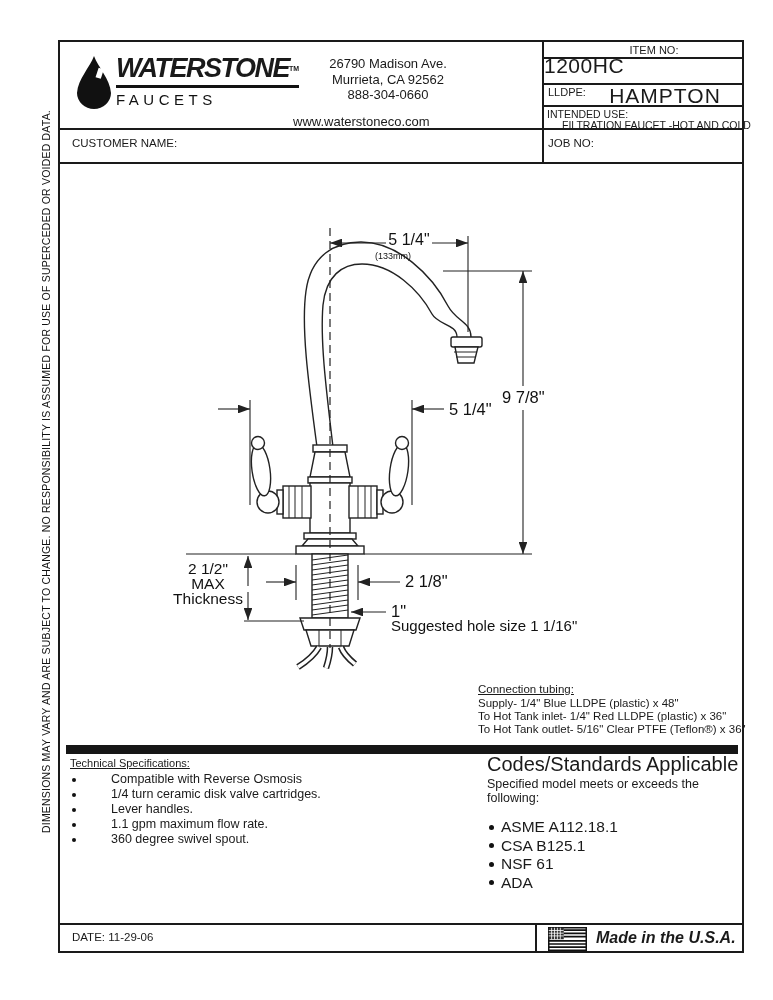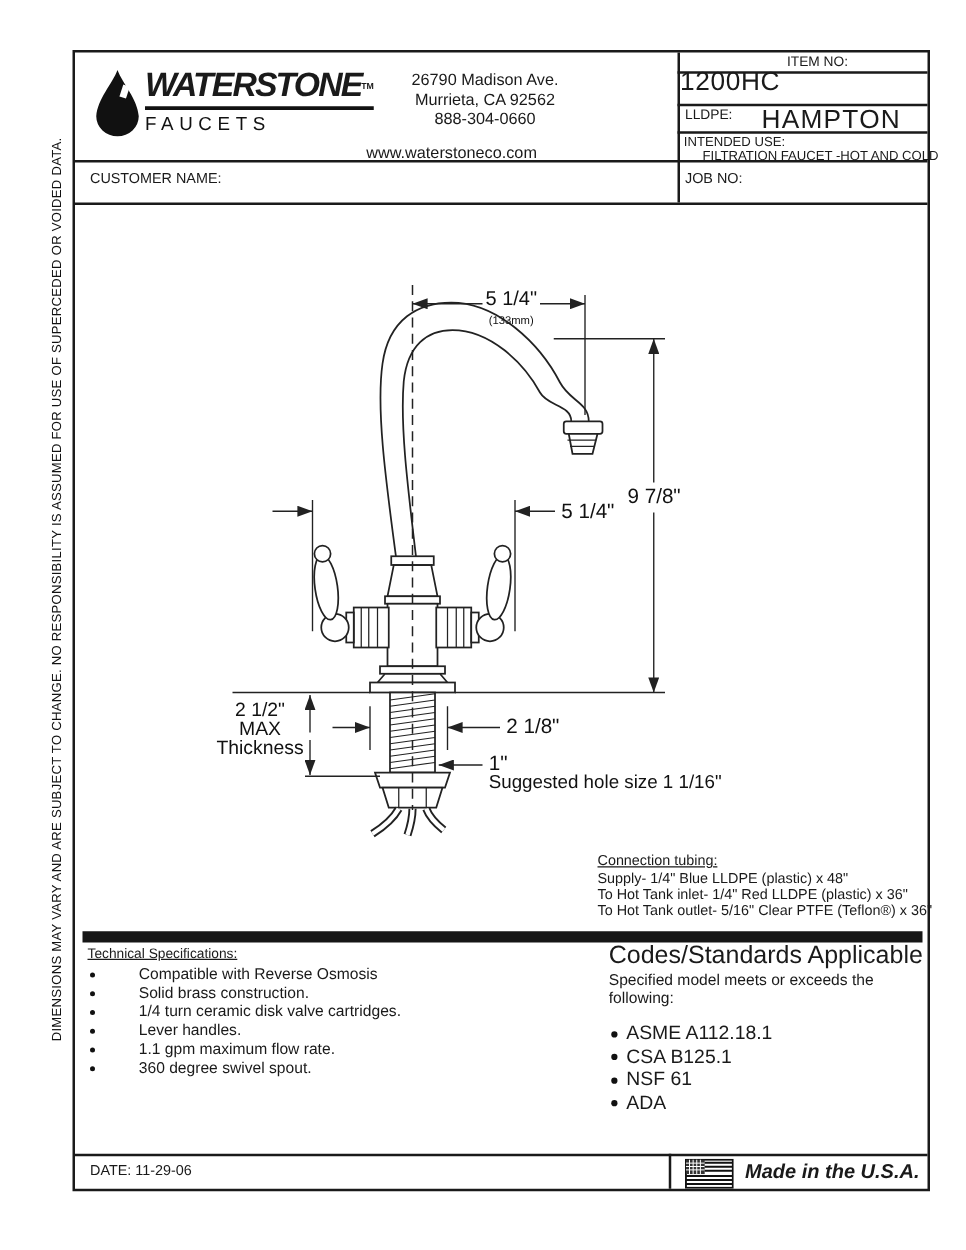--- a/index.html
+++ b/index.html
@@ -171,21 +171,21 @@
       <path d="M358,565 V600"></path>
       <path d="M266,582 L296,582" marker-end="url(#arr)"></path>
       <path d="M400,582 L358,582" marker-end="url(#arr)"></path>
       <path d="M386,612 L351,612" marker-end="url(#arr)"></path>
     </g>
 
     <path d="M330,228 V648" stroke="#222" stroke-width="1.2" stroke-dasharray="8,5" fill="none"></path>
   </svg>
 
   <div class="dim dim-center" style="left:361px;top:231px;width:96px">5 1/4"</div>
-  <div class="dim-small dim-center" style="left:361px;top:251px;width:96px;text-align:center">(133mm)</div>
+  <div class="dim-small dim-center" style="left:345px;top:251px;width:96px;text-align:center">(133mm)</div>
   <div class="dim" style="left:502px;top:388px;font-size:16.5px">9 7/8"</div>
   <div class="dim" style="left:449px;top:400px;font-size:16.5px">5 1/4"</div>
   <div class="dim dim-center" style="left:168px;top:561px;width:80px;font-size:15.5px;line-height:15px">
     <div>2 1/2"</div>
     <div>MAX</div>
     <div>Thickness</div>
   </div>
   <div class="dim" style="left:405px;top:572px;font-size:16.5px">2 1/8"</div>
   <div class="dim" style="left:391px;top:602px;font-size:16.5px">1"</div>
   <div class="dim" style="left:391px;top:617px;font-size:15px">Suggested hole size 1 1/16"</div>
@@ -203,24 +203,20 @@
 
   <div class="tech">
     <div class="tech-title">Technical Specifications:</div>
     <ul class="plain">
         <li>
           <span class="b-dot"></span>
           <span>Compatible with Reverse Osmosis</span>
         </li>
         <li>
           <span class="b-dot"></span>
-          <span>Solid brass construction.</span>
-        </li>
-        <li>
-          <span class="b-dot"></span>
           <span>1/4 turn ceramic disk valve cartridges.</span>
         </li>
         <li>
           <span class="b-dot"></span>
           <span>Lever handles.</span>
         </li>
         <li>
           <span class="b-dot"></span>
           <span>1.1 gpm maximum flow rate.</span>
         </li>

